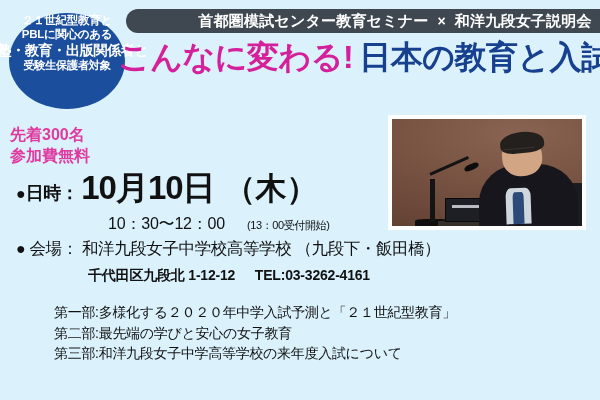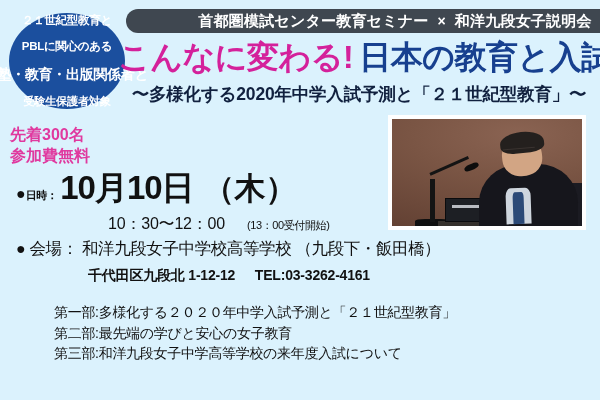--- a/index.html
+++ b/index.html
@@ -25,21 +25,21 @@
     left: 9px;
     top: 13px;
     width: 116px;
     height: 96px;
     border-radius: 50%;
     background: #1b4f9e;
     color: #ffffff;
     display: flex;
     flex-direction: column;
     align-items: center;
-    justify-content: space-between;
+    justify-content: flex-start;
     text-align: center;
     font-weight: bold;
     letter-spacing: -0.3px;
     line-height: 1.24;
     box-sizing: border-box;
     padding: 0 3px;
   }
   .badge-line { display: block; white-space: nowrap; }
   .bl-1 { font-size: 11.5px; }
   .bl-2 { font-size: 11.5px; }
@@ -279,21 +279,21 @@
   }
   .date-main {
     position: absolute;
     left: 0;
     top: 0;
     display: flex;
     align-items: baseline;
     white-space: nowrap;
   }
   .date-label {
-    font-size: 11px;
+    font-size: 18px;
     font-weight: bold;
     letter-spacing: -0.5px;
   }
   .date-big {
     font-size: 33px;
     font-weight: bold;
     letter-spacing: -1px;
     padding-left: 3px;
   }
   .date-dow {
@@ -383,21 +383,20 @@
     <span>首都圏模試センター教育セミナー</span>
     <span class="x-mark">×</span>
     <span>和洋九段女子説明会</span>
   </div>
 
   <div class="headline">
     <span class="hl-pink">こんなに変わる!</span>
     <span class="hl-blue">日本の教育と入試</span>
   </div>
 
-  <div class="subtitle">〜多様化する2020年中学入試予測と「２１世紀型教育」〜</div>
 
   <div class="notice">
     <div>先着300名</div>
     <div>参加費無料</div>
   </div>
 
   <div class="photo">
     <div class="photo-inner">
       <div class="mic-base"></div>
       <div class="mic-stand"></div>

